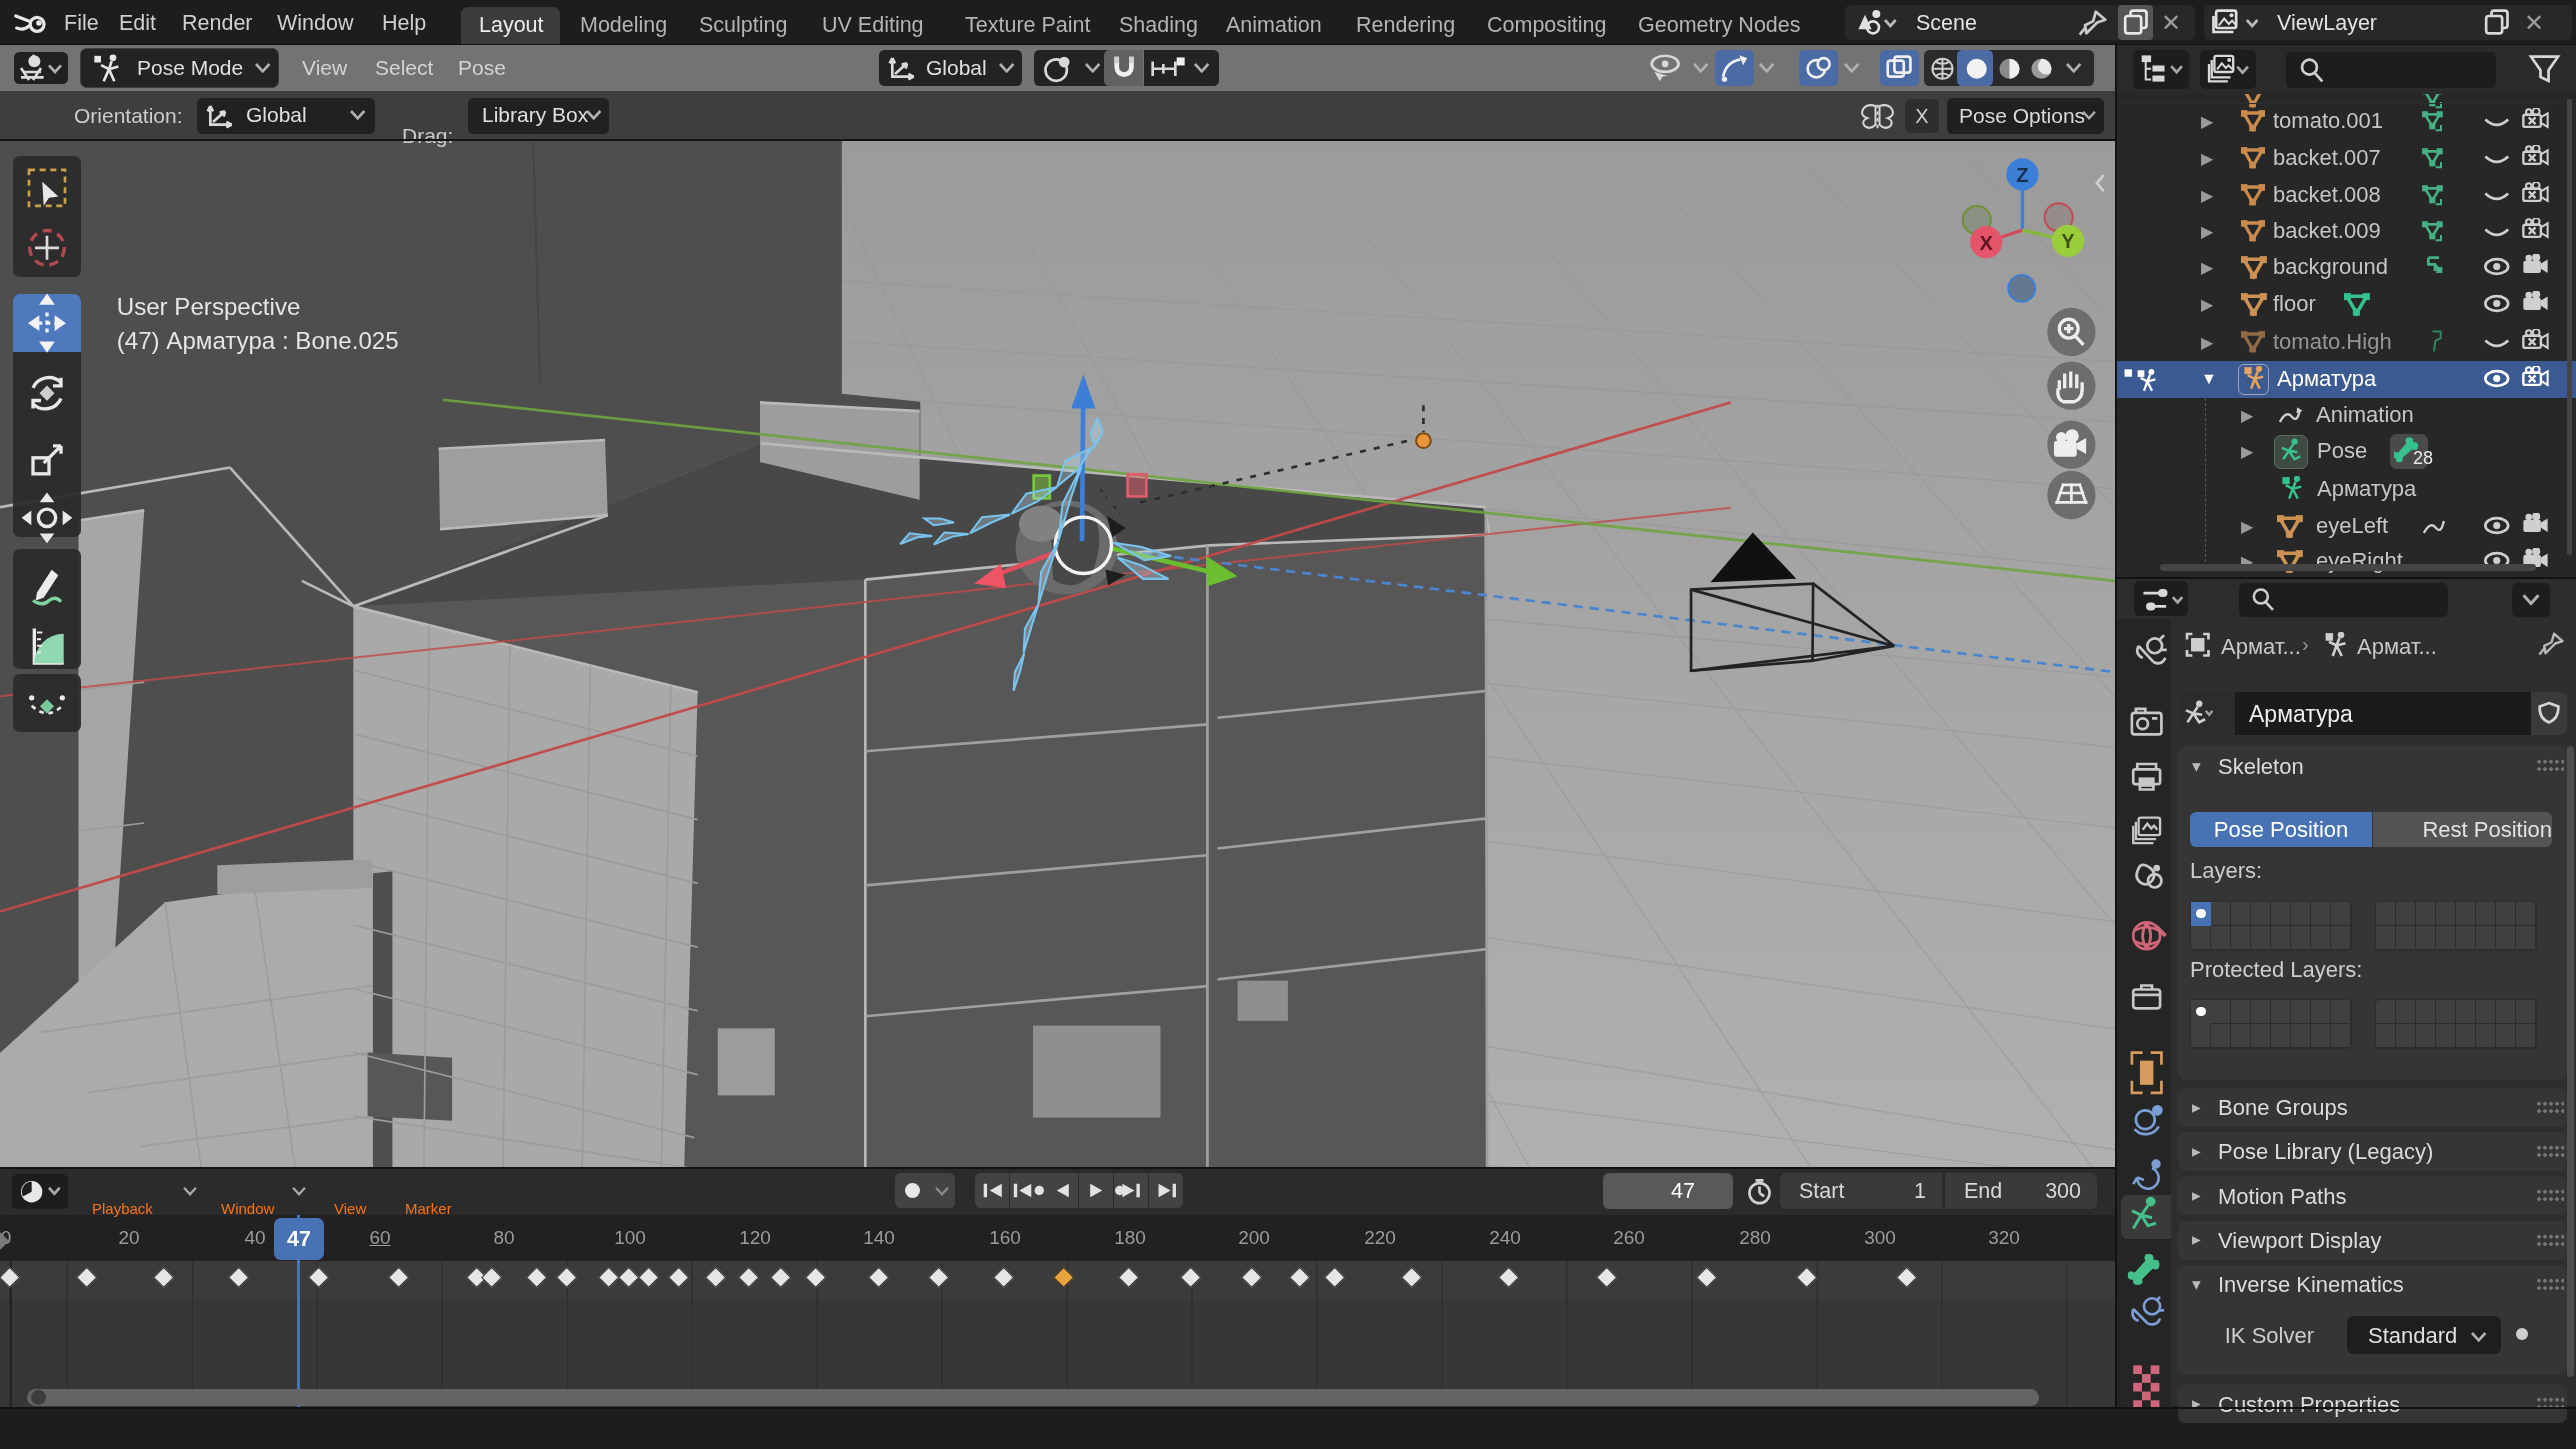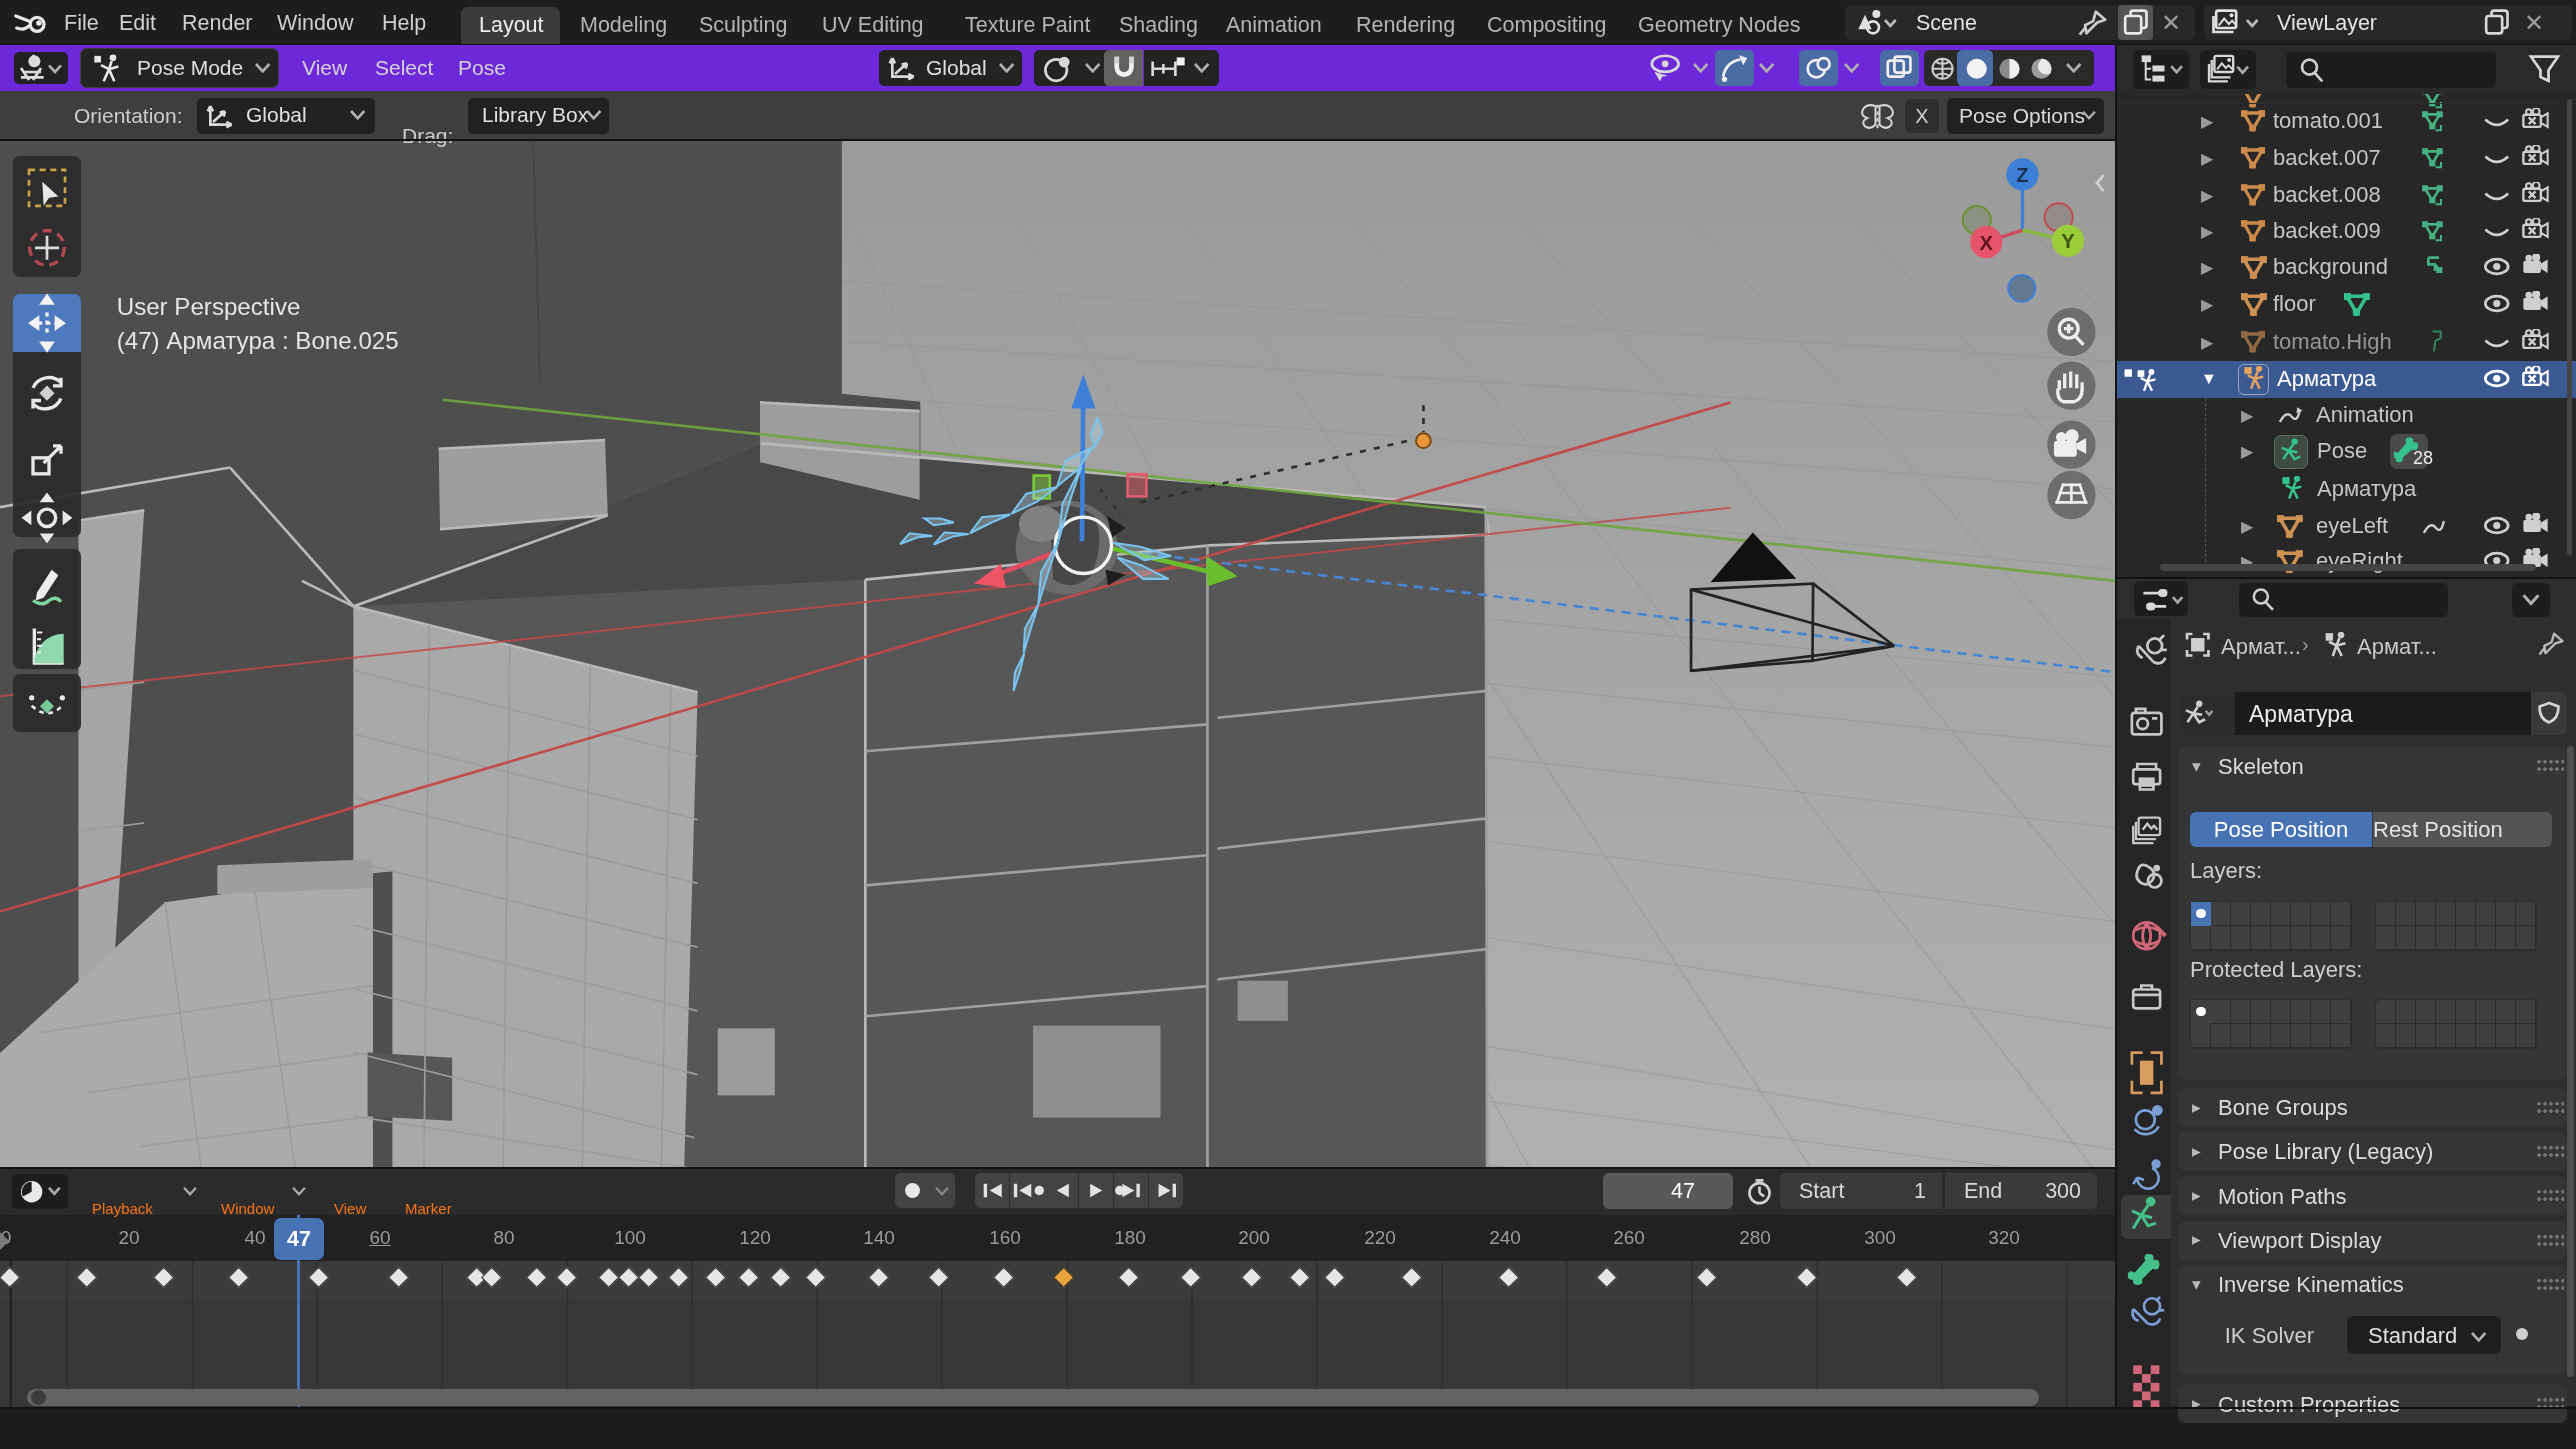--- a/index.html
+++ b/index.html
@@ -7,21 +7,21 @@
 body { font-family:"Liberation Sans", sans-serif; -webkit-font-smoothing:antialiased; }
 .abs { position:absolute; }
 #page { position:relative; width:2576px; height:1449px; }
 
 #topbar { left:0; top:0; width:2576px; height:45px; background:#1d1d1d; color:#d0d0d0; }
 .menu { font-size:21.5px; color:#cfcfcf; }
 .tab { font-size:21.5px; color:#b4b4b4; }
 .tabactive { background:#3b3b3b; border-radius:6.7px 6.7px 0 0; color:#ededed; }
 .idwidget { background:#282828; border-radius:5.4px; height:35px; top:4.7px; }
 
-#vhead { left:0; top:45px; width:2115px; height:50px; background:#6d28d9; color:#d4d4d4; }
+#vhead { left:0; top:45px; width:2115px; height:50px; background:#737373; color:#d4d4d4; }
 #tset { left:0; top:91px; width:2115px; height:49px; background:#3e3e3e; color:#cccccc; }
 .hbtn { background:#212121; border-radius:5.4px; }
 .htext { font-size:21px; }
 #outliner { left:2116px; top:45px; width:460px; height:532px; background:#272727; }
 #props { left:2116px; top:578px; width:460px; height:828px; background:#2e2e2e; }
 
 #timeline { left:0; top:1168px; width:2115px; height:239px; background:#353535; }
 #statusbar { left:0; top:1408px; width:2576px; height:41px; background:#212121; color:#a5a5a5; font-size:21px; }
 .sep { background:#121212; }
 .row { position:absolute; left:0; width:460px; height:37px; }
@@ -921,21 +921,21 @@
     <div class="abs" style="left:415px;top:114px;width:36px;height:43px;background:#3a3a3a;border-radius:0 6.7px 6.7px 0;"></div>
     <svg class="abs" style="left:421px;top:123px" width="24" height="25.5" viewBox="0 0 36 38">
       <path d="M18 3 L32 8 q1 18 -14 24 q-15 -6 -14 -24 Z" fill="none" stroke="#d5d5d5" stroke-width="4"></path>
     </svg>
 
     <div class="ph" style="top:168px;height:334px;"></div>
     <div class="pchev" style="left:76px;top:178px;">▾</div>
     <div class="phh" style="left:102px;top:176px;">Skeleton</div>
     <div class="grip" style="top:180px;"></div>
     <div class="abs" style="left:74px;top:234px;width:182px;height:35px;background:#4772b3;border-radius:6px 0 0 6px;text-align:center;line-height:35px;font-size:22px;color:#ffffff;">Pose Position</div>
-    <div class="abs" style="left:257px;top:234px;width:179px;height:35px;background:#545454;border-radius:0 6px 6px 0;text-align:left;line-height:35px;font-size:22px;color:#e2e2e2;">Rest Position</div>
+    <div class="abs" style="left:257px;top:234px;width:179px;height:35px;background:#545454;border-radius:0 6px 6px 0;text-align:right;line-height:35px;font-size:22px;color:#e2e2e2;">Rest Position</div>
     <div class="abs" style="left:74px;top:280px;font-size:22px;color:#cdcdcd;">Layers:</div>
     <div class="abs lgrid" style="left:74px;top:323px;"></div>
     <div class="abs lgrid2" style="left:259px;top:323px;"></div>
     <div class="abs" style="left:74px;top:379px;font-size:22px;color:#cdcdcd;">Protected Layers:</div>
     <div class="abs lgrid p" style="left:74px;top:421px;"></div>
     <div class="abs lgrid2" style="left:259px;top:421px;"></div>
 
     <div class="ph" style="top:510px;height:39px;"></div>
     <div class="pchev" style="left:76px;top:519px;">▸</div>
     <div class="phh" style="left:102px;top:517px;">Bone Groups</div>

